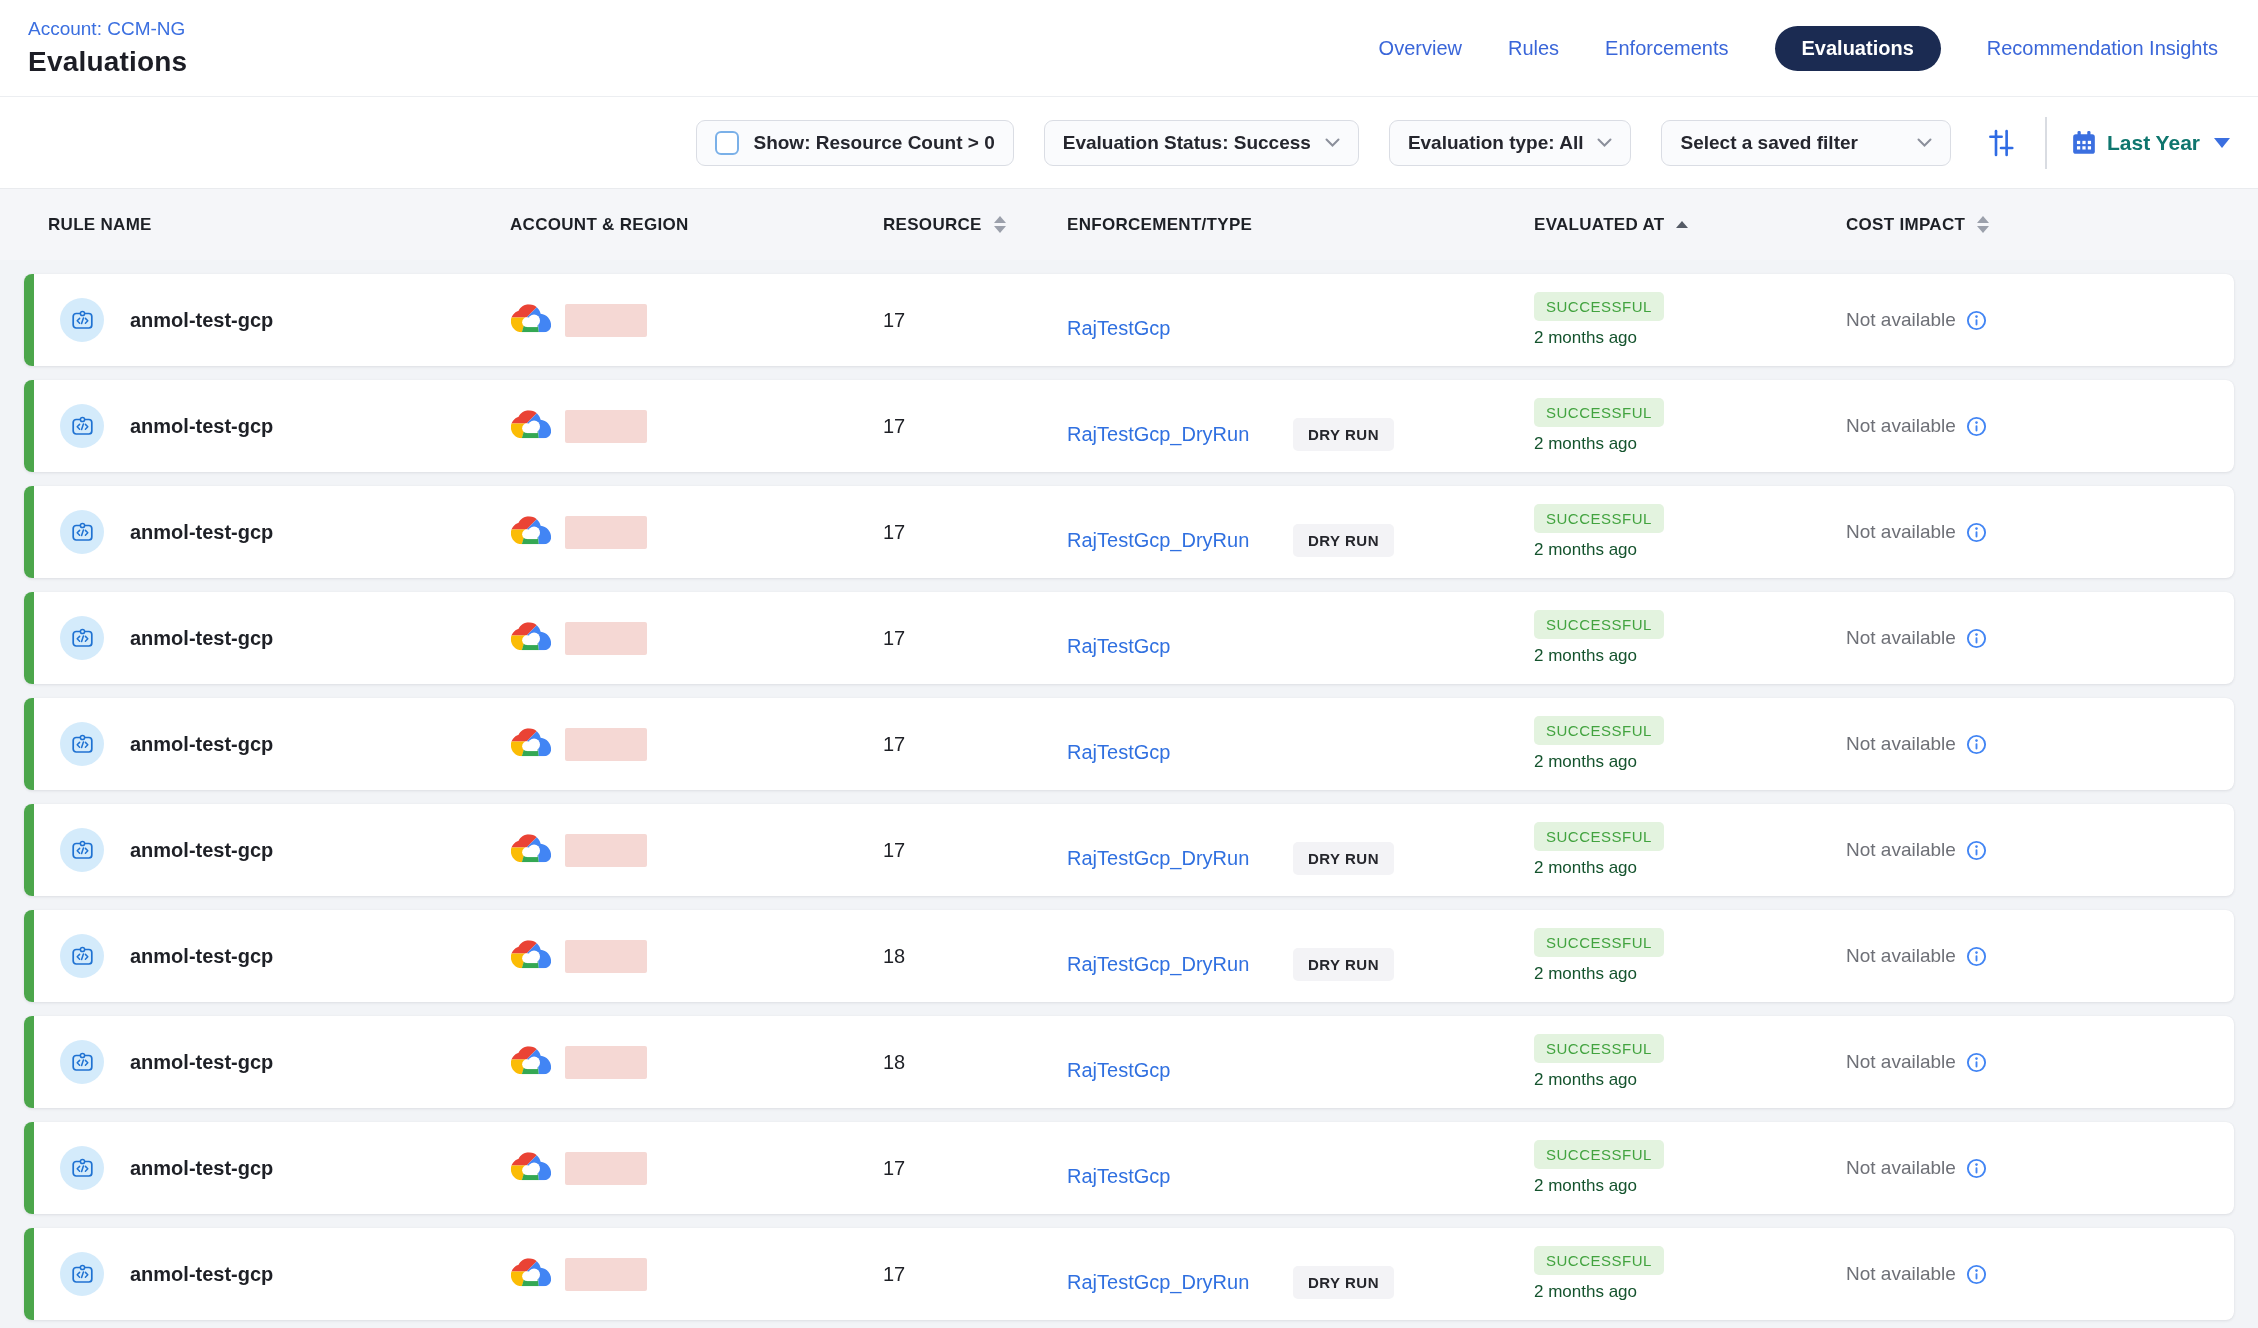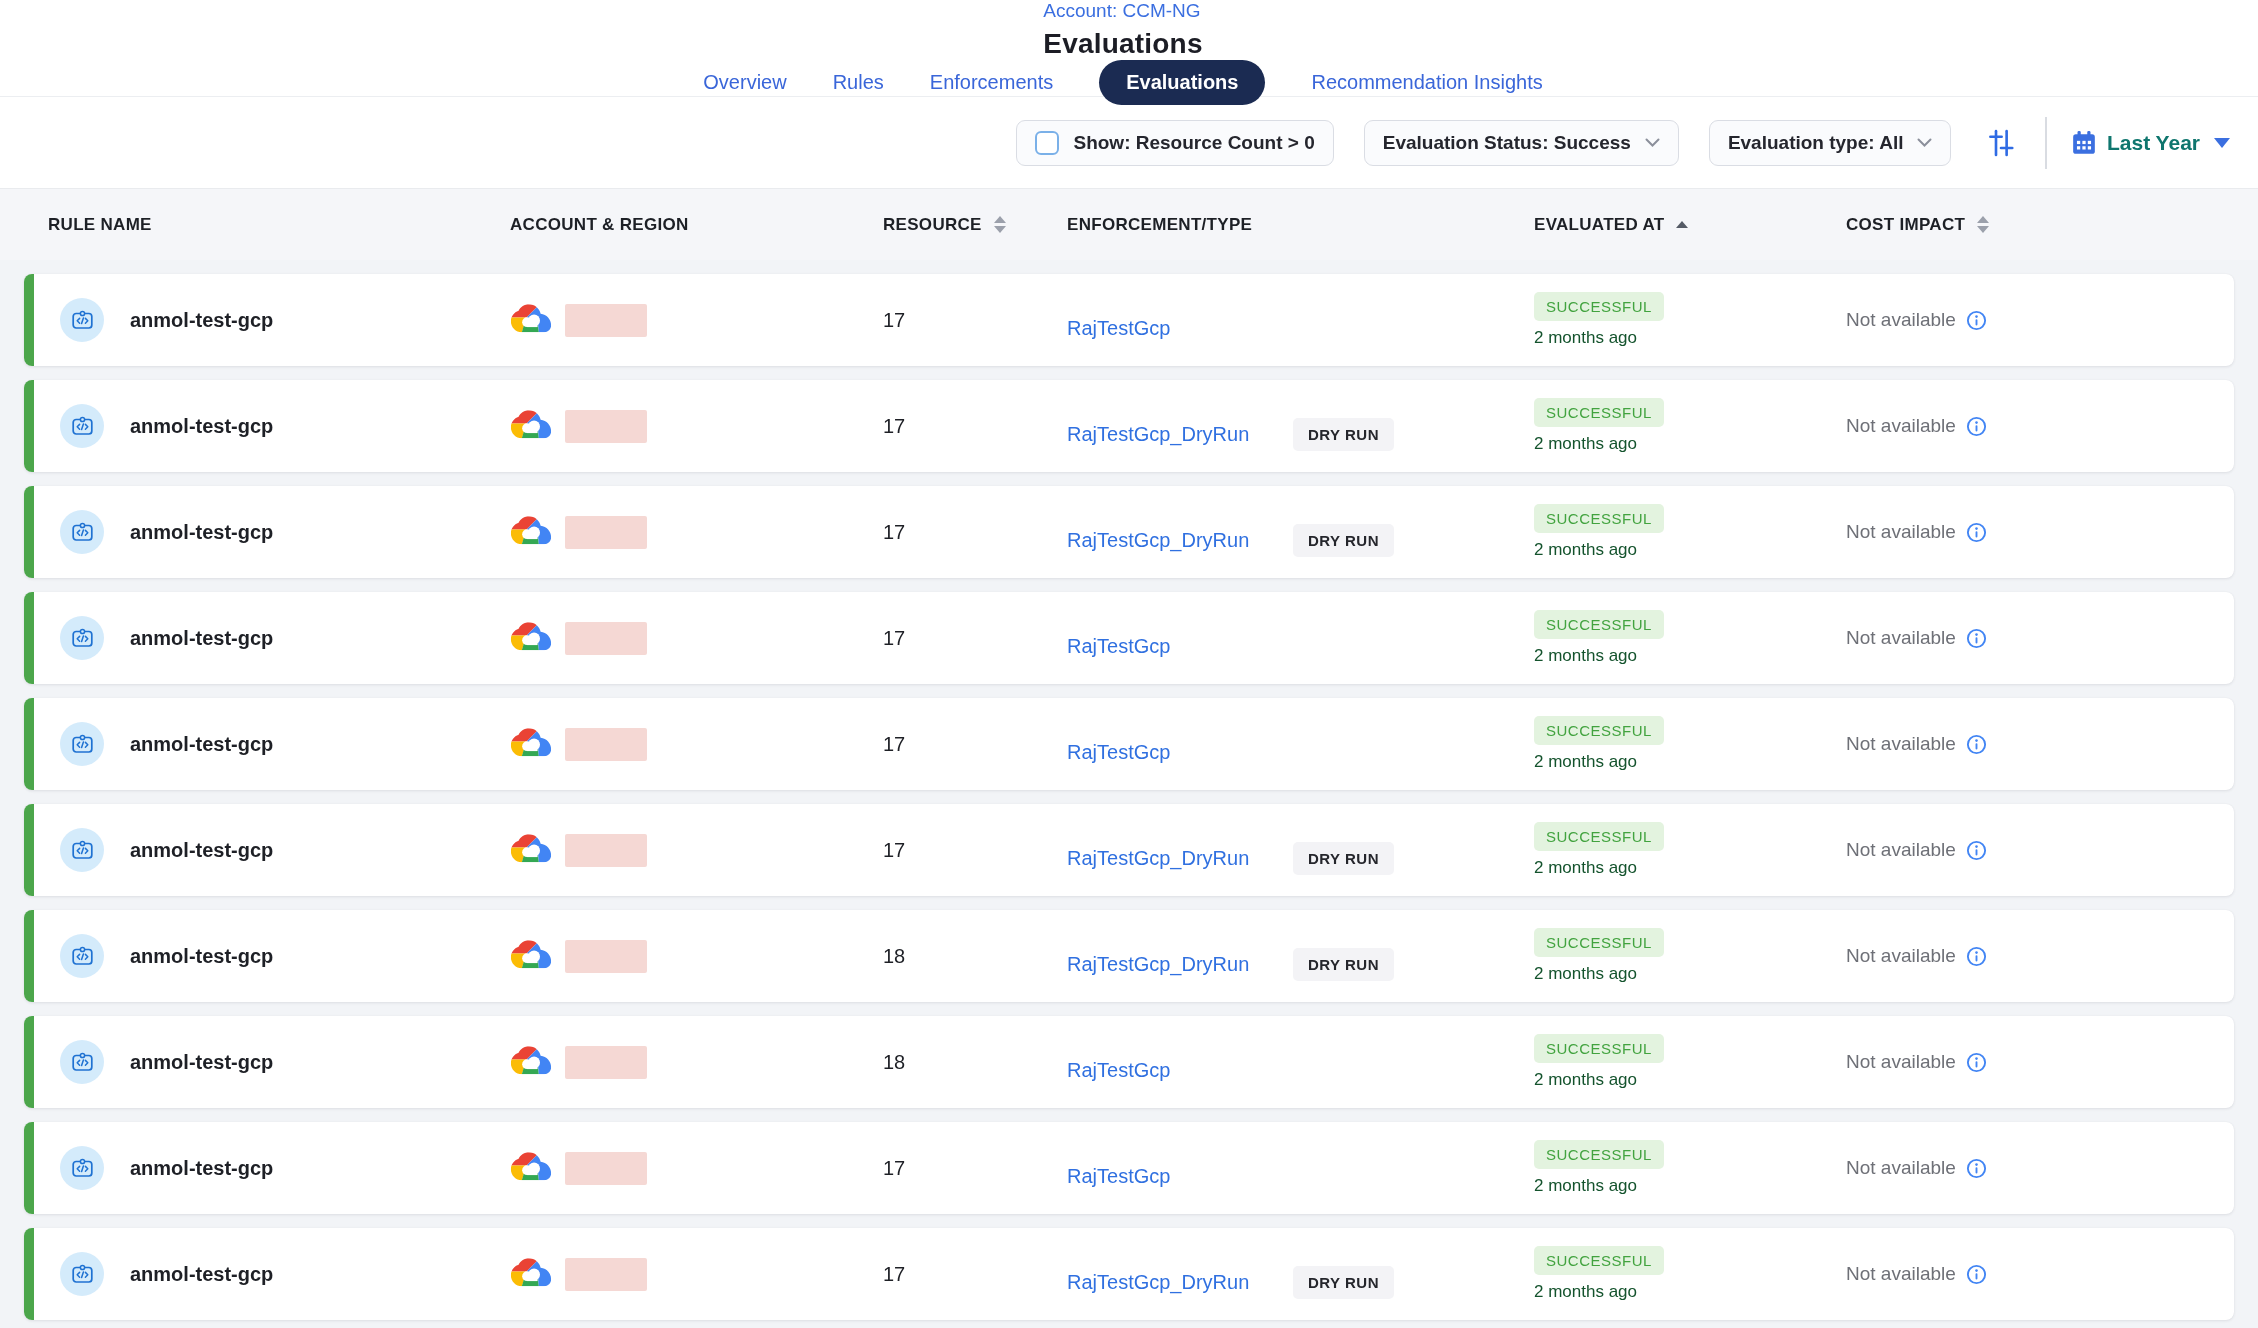--- a/index.html
+++ b/index.html
@@ -1,20 +1,20 @@
 <!DOCTYPE html>
 <html><head>
 <meta charset="utf-8">
 <style>
   * { margin:0; padding:0; box-sizing:border-box; }
   html,body { width:2258px; height:1328px; background:#fff; font-family:"Liberation Sans", sans-serif; }
   .page { position:relative; width:2258px; height:1328px; overflow:hidden; background:#fff; }
 
   
-  .topbar { height:97px; display:flex; justify-content:space-between; align-items:center; padding:0 40px 0 28px; border-bottom:1px solid #eceef1; background:#fff;flex-direction:column; }
+  .topbar { height:97px; display:flex; justify-content:space-between; align-items:center; padding:0 40px 0 28px; border-bottom:1px solid #eceef1; background:#fff; }
   .crumbs { display:flex; flex-direction:column; gap:6px; }
   .breadcrumb { color:#3b6fe0; font-size:19px; cursor:pointer; }
   .page-title { color:#1c1d25; font-size:28px; font-weight:700; letter-spacing:.2px; }
   .nav { display:flex; align-items:center; gap:46px; }
   .nav-link { color:#3a66d9; font-size:20px; font-weight:500; cursor:pointer; white-space:nowrap; }
   .nav-pill { background:#1b2b52; color:#fff; font-size:20px; font-weight:600; padding:11px 27px; border-radius:26px; cursor:pointer; white-space:nowrap; }
 
   
   .filterbar { height:91px; display:flex; justify-content:flex-end; align-items:center; gap:30px; padding-right:28px; background:#fff; }
   .ctrl { height:46px; display:flex; align-items:center; gap:14px; padding:0 18px; background:#fafbfd; border:1.5px solid #dadde4; border-radius:9px; font-size:19px; font-weight:600; color:#25262e; cursor:pointer; white-space:nowrap; }
@@ -83,20 +83,26 @@
       <svg class="chev" viewBox="0 0 15 9">
           <polyline points="1.5,1.5 7.5,7.5 13.5,1.5" fill="none" stroke="#8b8f9b" stroke-width="2" stroke-linecap="round"></polyline>
         </svg>
     </div>
     <div class="ctrl">
       <span>Evaluation type: All</span>
       <svg class="chev" viewBox="0 0 15 9">
           <polyline points="1.5,1.5 7.5,7.5 13.5,1.5" fill="none" stroke="#8b8f9b" stroke-width="2" stroke-linecap="round"></polyline>
         </svg>
     </div>
+    <div class="ctrl" style="min-width:290px; justify-content:space-between;">
+      <span>Select a saved filter</span>
+      <svg class="chev" viewBox="0 0 15 9">
+          <polyline points="1.5,1.5 7.5,7.5 13.5,1.5" fill="none" stroke="#8b8f9b" stroke-width="2" stroke-linecap="round"></polyline>
+        </svg>
+    </div>
     <div class="icon-btn">
       <svg width="30" height="30" viewBox="0 0 24 24">
         <g stroke="#2f6be4" stroke-width="2.1" stroke-linecap="round" fill="none">
           <line x1="8" y1="2.5" x2="8" y2="21.5"></line>
           <line x1="3.5" y1="7" x2="12.5" y2="7"></line>
           <line x1="16.5" y1="2.5" x2="16.5" y2="21.5"></line>
           <line x1="12" y1="16" x2="21" y2="16"></line>
         </g>
       </svg>
     </div>

